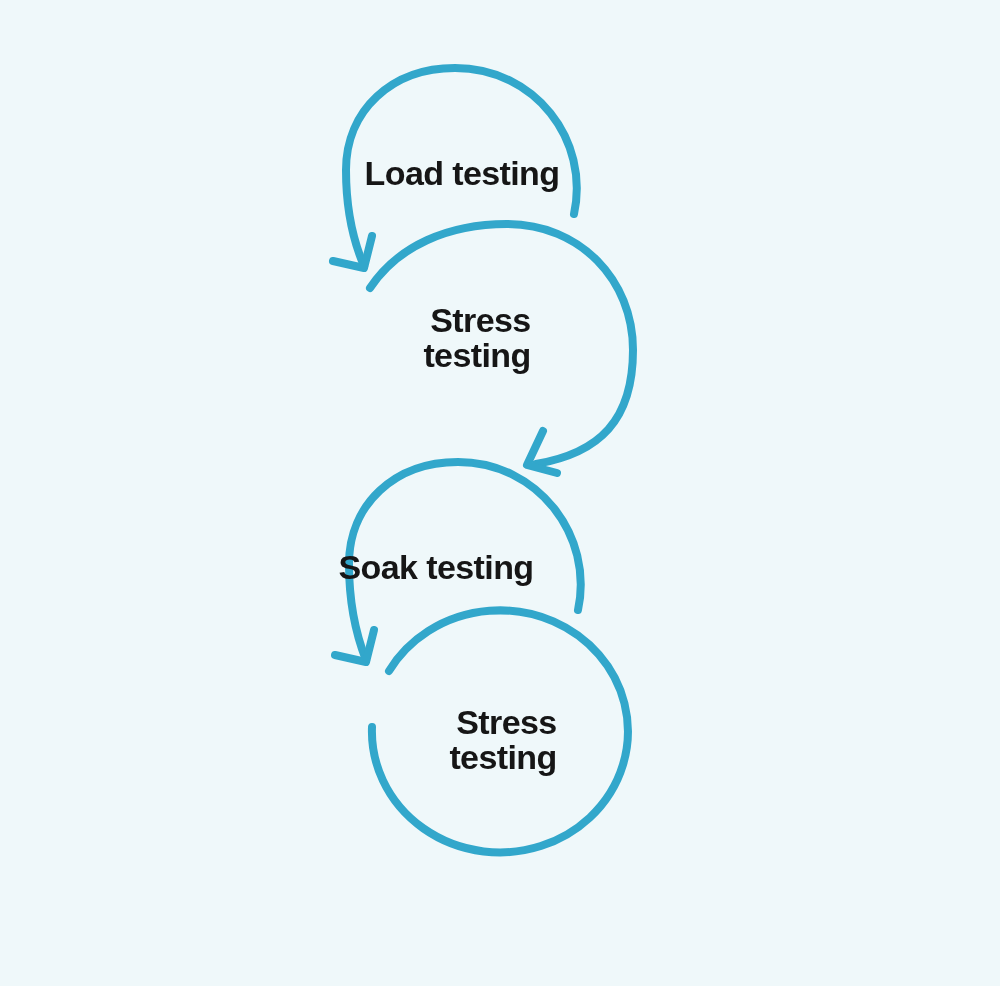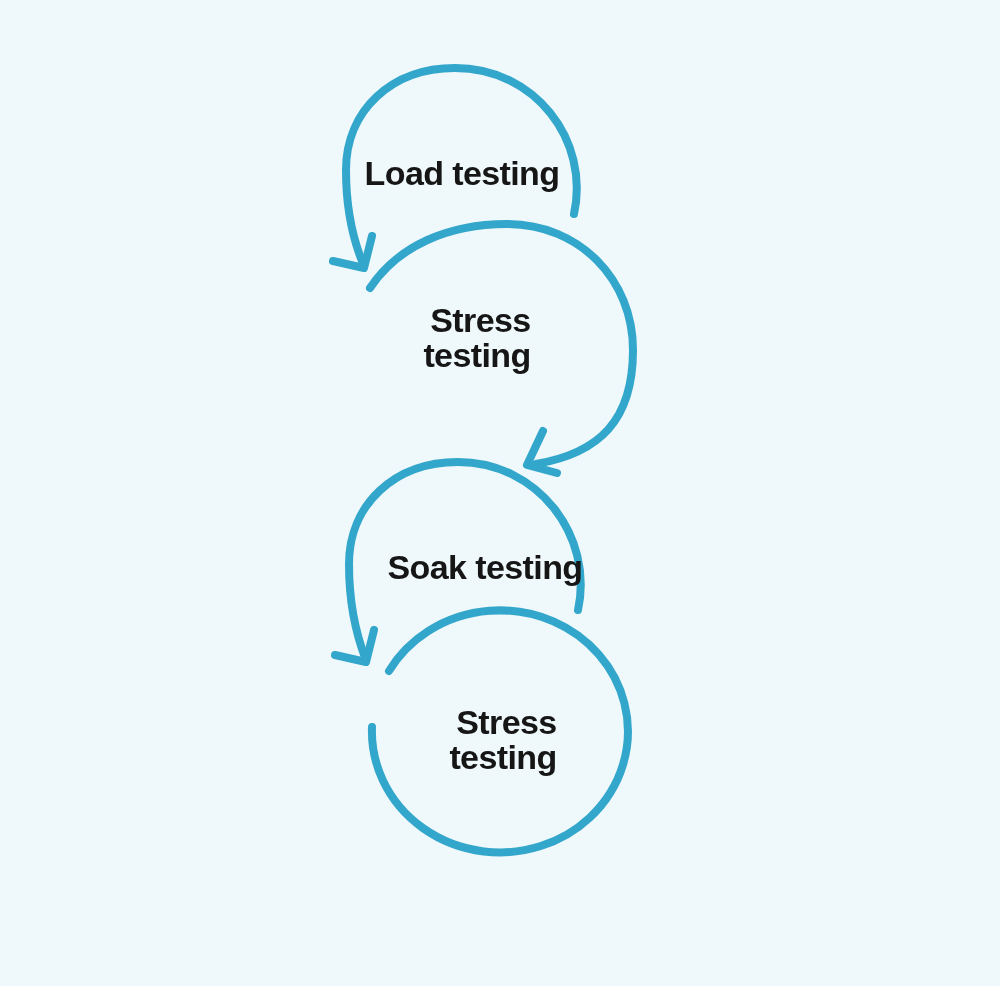--- a/index.html
+++ b/index.html
@@ -57,21 +57,21 @@
 
   <div class="label" style="left: 462px; top: 174px;">
     <span>Load testing</span>
   </div>
 
   <div class="label" style="left: 477px; top: 338px;">
     <span>Stress</span>
     <span>testing</span>
   </div>
 
-  <div class="label" style="left: 485px; top: 568px;">
+  <div class="label" style="left: 436px; top: 568px;">
     <span>Soak testing</span>
   </div>
 
   <div class="label" style="left: 503px; top: 740px;">
     <span>Stress</span>
     <span>testing</span>
   </div>
 
 </div>
 

